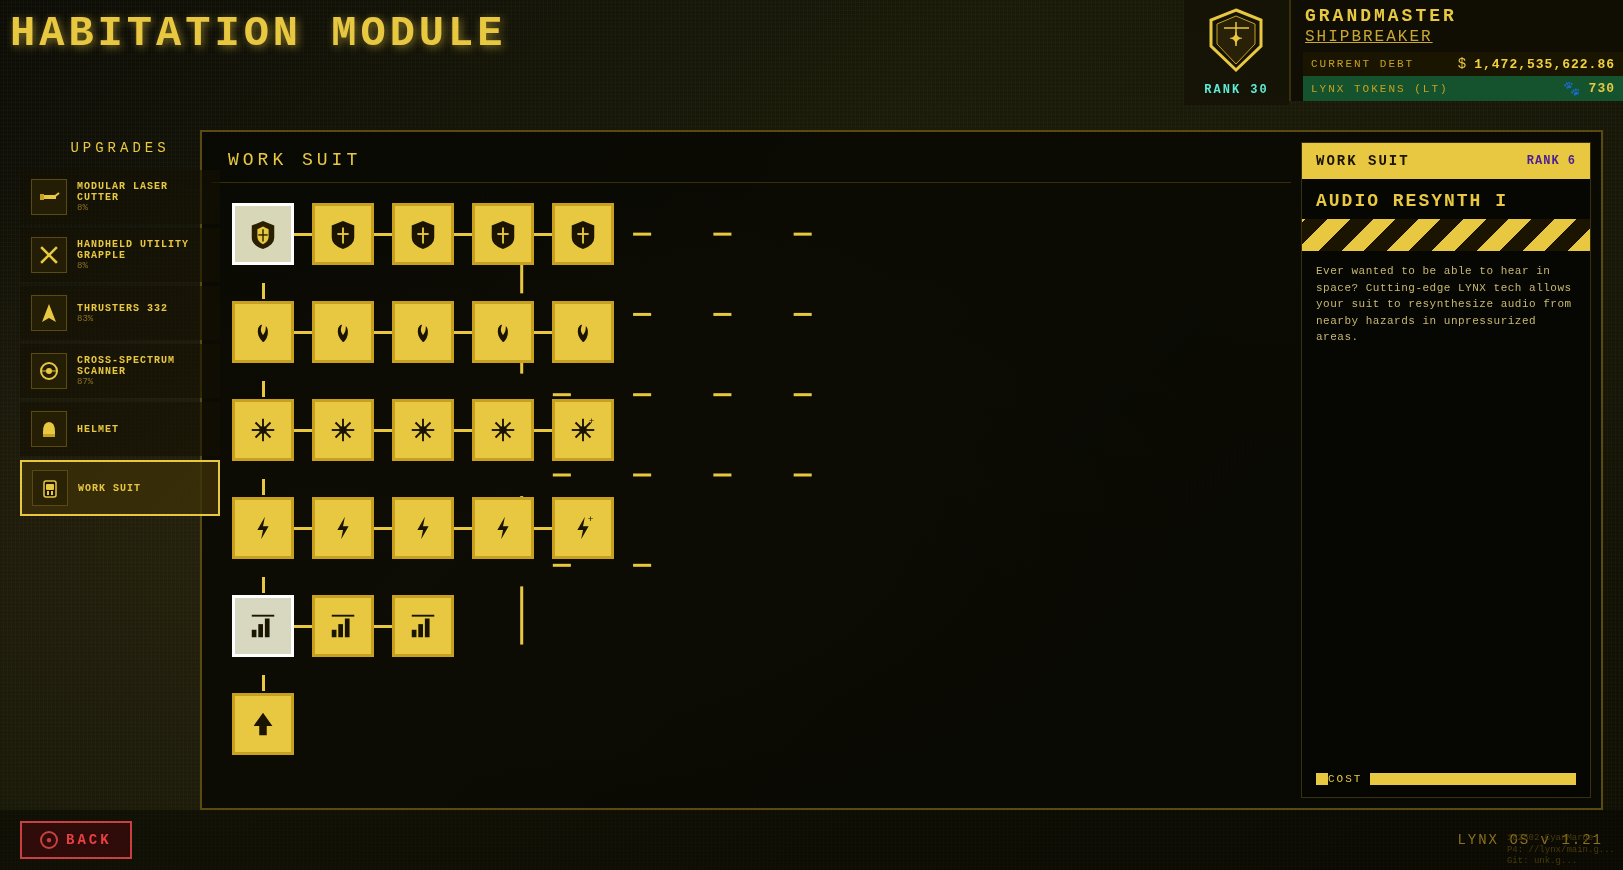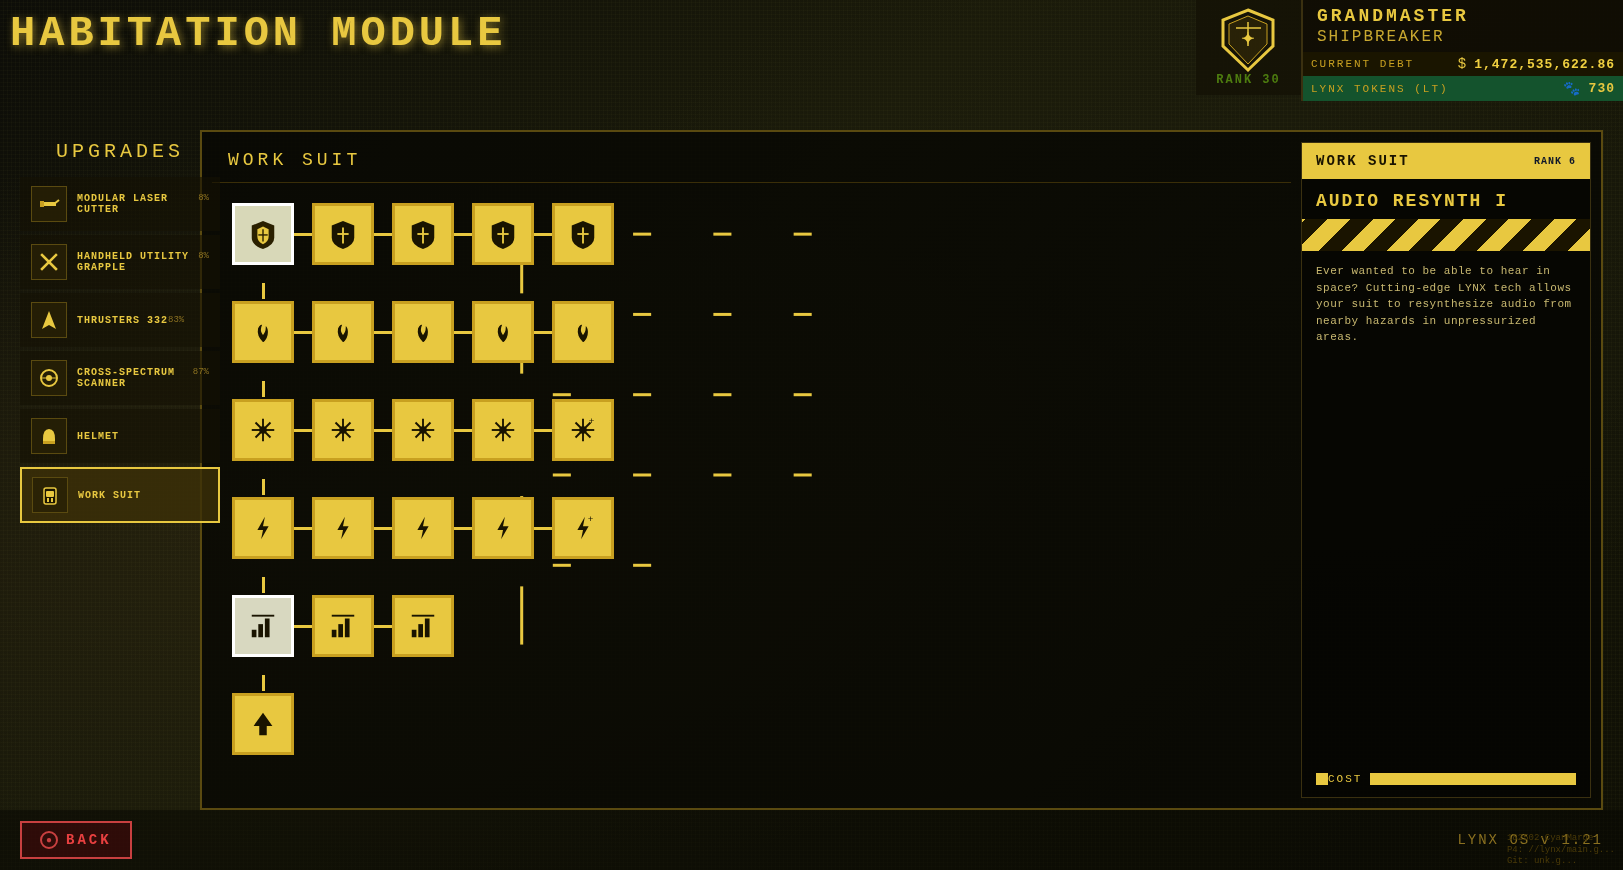--- a/index.html
+++ b/index.html
@@ -59,24 +59,24 @@
       width: 105px;
       padding: 8px 4px;
       background: rgba(20,18,5,0.8);
     }
     .rank-shield {
       width: 55px;
       height: 65px;
       position: relative;
     }
     .rank-text {
-      color: #4d7c0f;
+      color: #5eead4;
       font-size: 12px;
       letter-spacing: 2px;
-      margin-top: 0;
+      margin-top: 10px;
       font-weight: bold;
     }
     .hud-info {
       display: flex;
       flex-direction: column;
       background: rgba(15,12,3,0.9);
       border-left: 2px solid #3a3010;
     }
     .hud-title {
       color: #e8c840;
@@ -85,27 +85,29 @@
       font-weight: bold;
       padding: 6px 14px 2px;
       text-transform: uppercase;
     }
     .hud-subtitle {
       color: #c8a830;
       font-size: 16px;
       letter-spacing: 2px;
       padding: 0px 14px 6px;
       text-transform: uppercase;
+      text-decoration: underline;
     }
     .hud-row {
       display: flex;
       align-items: center;
       padding: 4px 8px;
       gap: 8px;
       min-width: 320px;
+      margin-left: 12px;
     }
     .hud-row.debt {
       background: #1a1500;
     }
     .hud-row.tokens {
       background: #14532d;
     }
     .hud-label {
       color: #c8a020;
       font-size: 11px;
@@ -141,21 +143,21 @@
       position: absolute;
       top: 130px; left: 20px;
       width: 200px;
       bottom: 60px;
       z-index: 6;
       display: flex;
       flex-direction: column;
     }
     .sidebar-title {
       color: #e8c840;
-      font-size: 20px;
+      font-size: 14px;
       letter-spacing: 4px;
       text-transform: uppercase;
       text-align: center;
       padding: 10px 0 14px;
     }
     .sidebar-item {
       display: flex;
       align-items: center;
       gap: 10px;
       padding: 8px 10px;
@@ -174,21 +176,21 @@
       background: rgba(40,32,5,0.8);
       border: 1px solid #5a4a10;
       display: flex;
       align-items: center;
       justify-content: center;
       flex-shrink: 0;
       font-size: 16px;
     }
     .sidebar-text {
       display: flex;
-      flex-direction: row;
+      flex-direction: column;
     }
     .sidebar-name {
       color: #e8c840;
       font-size: 10px;
       letter-spacing: 1px;
       text-transform: uppercase;
       font-weight: bold;
     }
     .sidebar-pct {
       color: #8a7020;
@@ -237,22 +239,22 @@
       align-items: center;
     }
     .info-title {
       color: #1a1400;
       font-size: 14px;
       letter-spacing: 2px;
       font-weight: bold;
       text-transform: uppercase;
     }
     .info-rank {
-      color: #0f172a;
-      font-size: 10px;
+      color: #4c1d95;
+      font-size: 12px;
       font-weight: bold;
       letter-spacing: 1px;
     }
     .info-upgrade-name {
       color: #e8c840;
       font-size: 18px;
       letter-spacing: 2px;
       font-weight: bold;
       text-transform: uppercase;
       padding: 12px 14px 8px;

